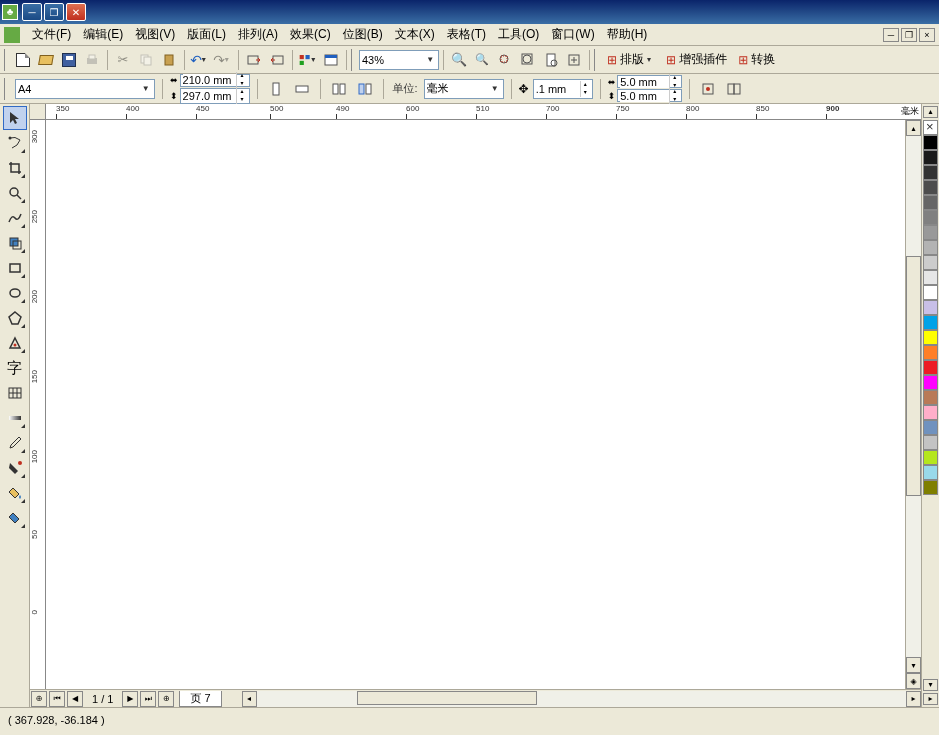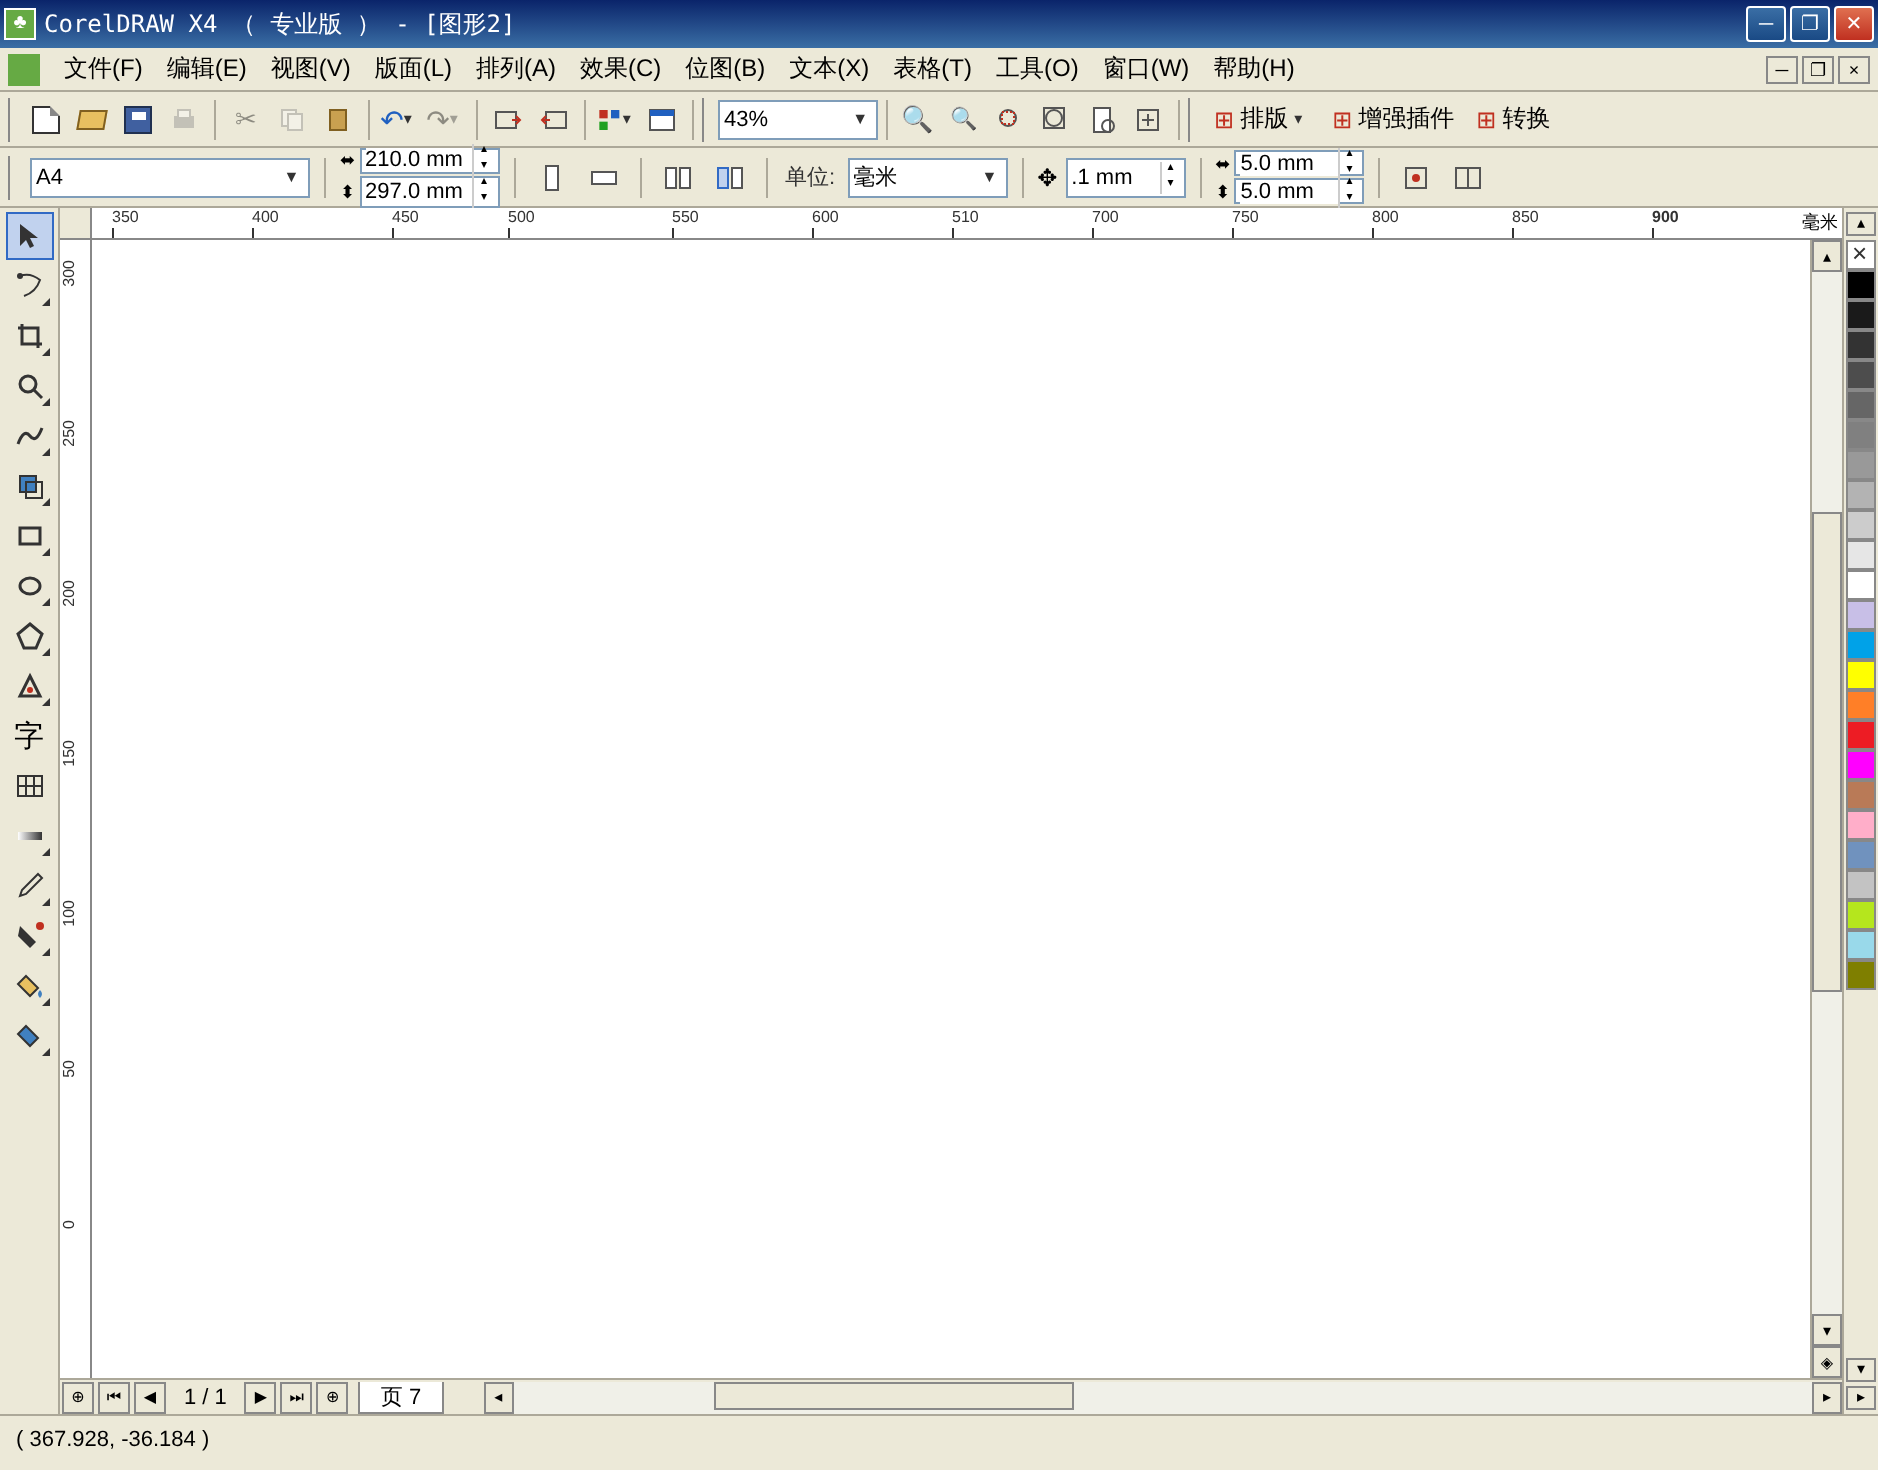--- a/index.html
+++ b/index.html
@@ -96,21 +96,20 @@
 .ico-save::after { content: ''; position: absolute; top: 2px; left: 3px; width: 7px; height: 4px; background: #fff; }
 .ico-arrow { font-size: 14px; }
 
 svg { width: 16px; height: 16px; }
 </style>
 </head>
 <body>
 
 <div class="titlebar">
   <div class="appicon">♣</div>
-  <div class="title">CorelDRAW X4 （ 专业版 ） - [图形2]</div>
   <div class="winbtns">
     <div class="winbtn">─</div>
     <div class="winbtn">❐</div>
     <div class="winbtn close">✕</div>
   </div>
 </div>
 
 <div class="menubar">
   <div class="menuicon"></div>
   <div class="menuitem">文件(F)</div>
@@ -479,22 +478,22 @@
   </div>
 
   <div class="canvasarea">
     <div class="rulerwrap">
       <div class="rulercorner"></div>
       <div class="rulerh" id="rulerh">
         <span class="rulerunit">毫米</span>
       <span class="tick" style="left: 10px;">350</span>
           <span class="tick" style="left: 80px;">400</span>
           <span class="tick" style="left: 150px;">450</span>
-          <span class="tick" style="left: 208px;">500</span>
-          <span class="tick" style="left: 290px;">550</span>
+          <span class="tick" style="left: 224px;">500</span>
+          <span class="tick" style="left: 290px;">490</span>
           <span class="tick" style="left: 360px;">600</span>
           <span class="tick" style="left: 430px;">510</span>
           <span class="tick" style="left: 500px;">700</span>
           <span class="tick" style="left: 570px;">750</span>
           <span class="tick" style="left: 640px;">800</span>
           <span class="tick" style="left: 710px;">850</span>
           <span class="tick" style="left: 780px; font-weight: bold;">900</span>
         </div>
     </div>
     <div class="canvasmain">

